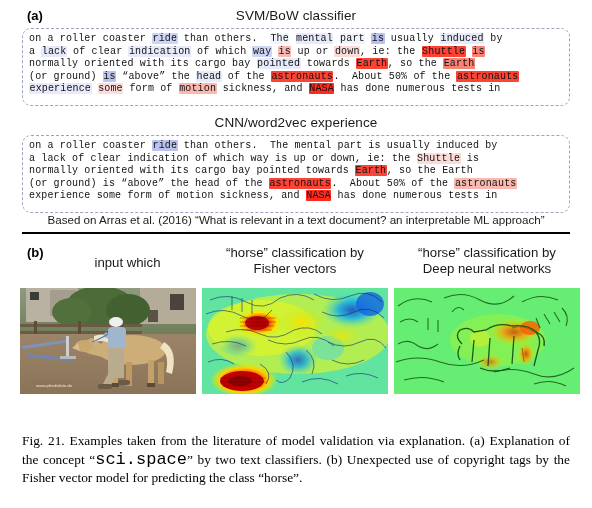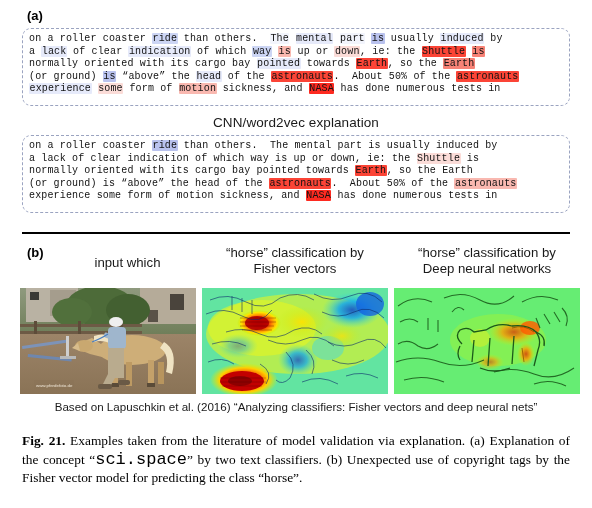--- a/index.html
+++ b/index.html
@@ -90,41 +90,43 @@
 
   
   .caption{
     position:absolute;left:22px;top:432px;width:548px;
     font-family:"Liberation Serif","DejaVu Serif",serif;
     font-size:13.4px;
     line-height:18.5px;
     color:#000;
     text-align:justify;
   }
-  .caption b{font-weight:bold;}
+  .caption b{font-weight:normal;}
   .mono{font-family:"Liberation Mono","DejaVu Sans Mono",monospace;font-size:17px;}
 
   svg{display:block;}
 </style>
 </head>
 <body>
 
 <div class="figure">
 
   <div class="panel-a">
 
     <div class="panel-label label-a">(a)</div>
 
+    <div class="subtitle sub-svm">SVM/BoW classifier</div>
 
     <div class="textbox tb-a" id="svm-box"><div class="tb-line"><span>on a roller coaster </span><span class="hl" style="background: rgb(204, 213, 244);">ride</span><span> than others.  </span><span class="hl" style="background: rgb(242, 244, 252);">The</span><span> </span><span class="hl" style="background: rgb(230, 234, 250);">mental</span><span> </span><span class="hl" style="background: rgb(242, 244, 252);">part</span><span> </span><span class="hl" style="background: rgb(185, 194, 238);">is</span><span> usually </span><span class="hl" style="background: rgb(230, 234, 250);">induced</span><span> by</span></div><div class="tb-line"><span>a </span><span class="hl" style="background: rgb(230, 234, 250);">lack</span><span> of clear </span><span class="hl" style="background: rgb(230, 234, 250);">indication</span><span> of which </span><span class="hl" style="background: rgb(204, 213, 244);">way</span><span> </span><span class="hl" style="background: rgb(249, 184, 176);">is</span><span> up or </span><span class="hl" style="background: rgb(251, 220, 216);">down</span><span>, ie: the </span><span class="hl" style="background: rgb(251, 68, 54);">Shuttle</span><span> </span><span class="hl" style="background: rgb(247, 130, 118);">is</span></div><div class="tb-line"><span>normally oriented with its cargo bay </span><span class="hl" style="background: rgb(230, 234, 250);">pointed</span><span> towards </span><span class="hl" style="background: rgb(251, 68, 54);">Earth</span><span>, so the </span><span class="hl" style="background: rgb(247, 130, 118);">Earth</span></div><div class="tb-line"><span>(or ground) </span><span class="hl" style="background: rgb(185, 194, 238);">is</span><span> “above” the </span><span class="hl" style="background: rgb(230, 234, 250);">head</span><span> of the </span><span class="hl" style="background: rgb(251, 68, 54);">astronauts</span><span>.  About 50% of the </span><span class="hl" style="background: rgb(251, 68, 54);">astronauts</span></div><div class="tb-line"><span class="hl" style="background: rgb(230, 234, 250);">experience</span><span> </span><span class="hl" style="background: rgb(251, 220, 216);">some</span><span> form of </span><span class="hl" style="background: rgb(249, 184, 176);">motion</span><span> sickness, and </span><span class="hl" style="background: rgb(253, 42, 32);">NASA</span><span> has done numerous tests in</span></div></div>
 
-    <div class="subtitle sub-cnn">CNN/word2vec explanation</div>
+    <div class="subtitle sub-cnn">CNN/word2vec experience</div>
 
     <div class="textbox tb-b" id="cnn-box"><div class="tb-line"><span>on a roller coaster </span><span class="hl" style="background: rgb(185, 194, 238);">ride</span><span> than others.  The mental part is usually induced by</span></div><div class="tb-line"><span>a lack of clear indication of which way is up or down, ie: the </span><span class="hl" style="background: rgb(251, 220, 216);">Shuttle</span><span> is</span></div><div class="tb-line"><span>normally oriented with its cargo bay pointed towards </span><span class="hl" style="background: rgb(251, 68, 54);">Earth</span><span>, so the Earth</span></div><div class="tb-line"><span>(or ground) is “above” the head of the </span><span class="hl" style="background: rgb(251, 68, 54);">astronauts</span><span>.  About 50% of the </span><span class="hl" style="background: rgb(249, 184, 176);">astronauts</span></div><div class="tb-line"><span>experience some form of motion sickness, and </span><span class="hl" style="background: rgb(253, 42, 32);">NASA</span><span> has done numerous tests in</span></div></div>
 
+    <div class="cite cite-a">Based on Arras et al. (2016) “What is relevant in a text document? an interpretable ML approach”</div>
   </div>
 
   <div class="divider"></div>
 
   <div class="panel-b"></div>
 
   <div class="panel-label label-b">(b)</div>
 
   <div class="col-head head-1">input which</div>
   <div class="col-head head-2">“horse” classification by<br>Fisher vectors</div>
@@ -319,19 +321,18 @@
         <path d="M142 44 Q152 48 150 58"></path>
         <path d="M86 80 Q100 86 116 80"></path>
       </g>
       <g stroke="#7a4a00" stroke-width="0.8" fill="none" opacity="0.85">
         <path d="M118 40 Q130 36 140 44"></path>
         <path d="M128 60 L130 74"></path>
       </g>
     </svg>
   </div>
 
-  <div class="cite cite-b">Based on Lapuschkin et al. (2016) “Analyzing classifiers: Fisher vectors and deep neural nets”</div>
 
   <div class="caption">
     <b>Fig. 21.</b><span> Examples taken from the literature of model validation via explanation. (a) Explanation of the concept “</span><span class="mono">sci.space</span><span>” by two text classifiers. (b) Unexpected use of copyright tags by the Fisher vector model for predicting the class “horse”.</span>
   </div>
 
 </div>
 
 </body></html>

